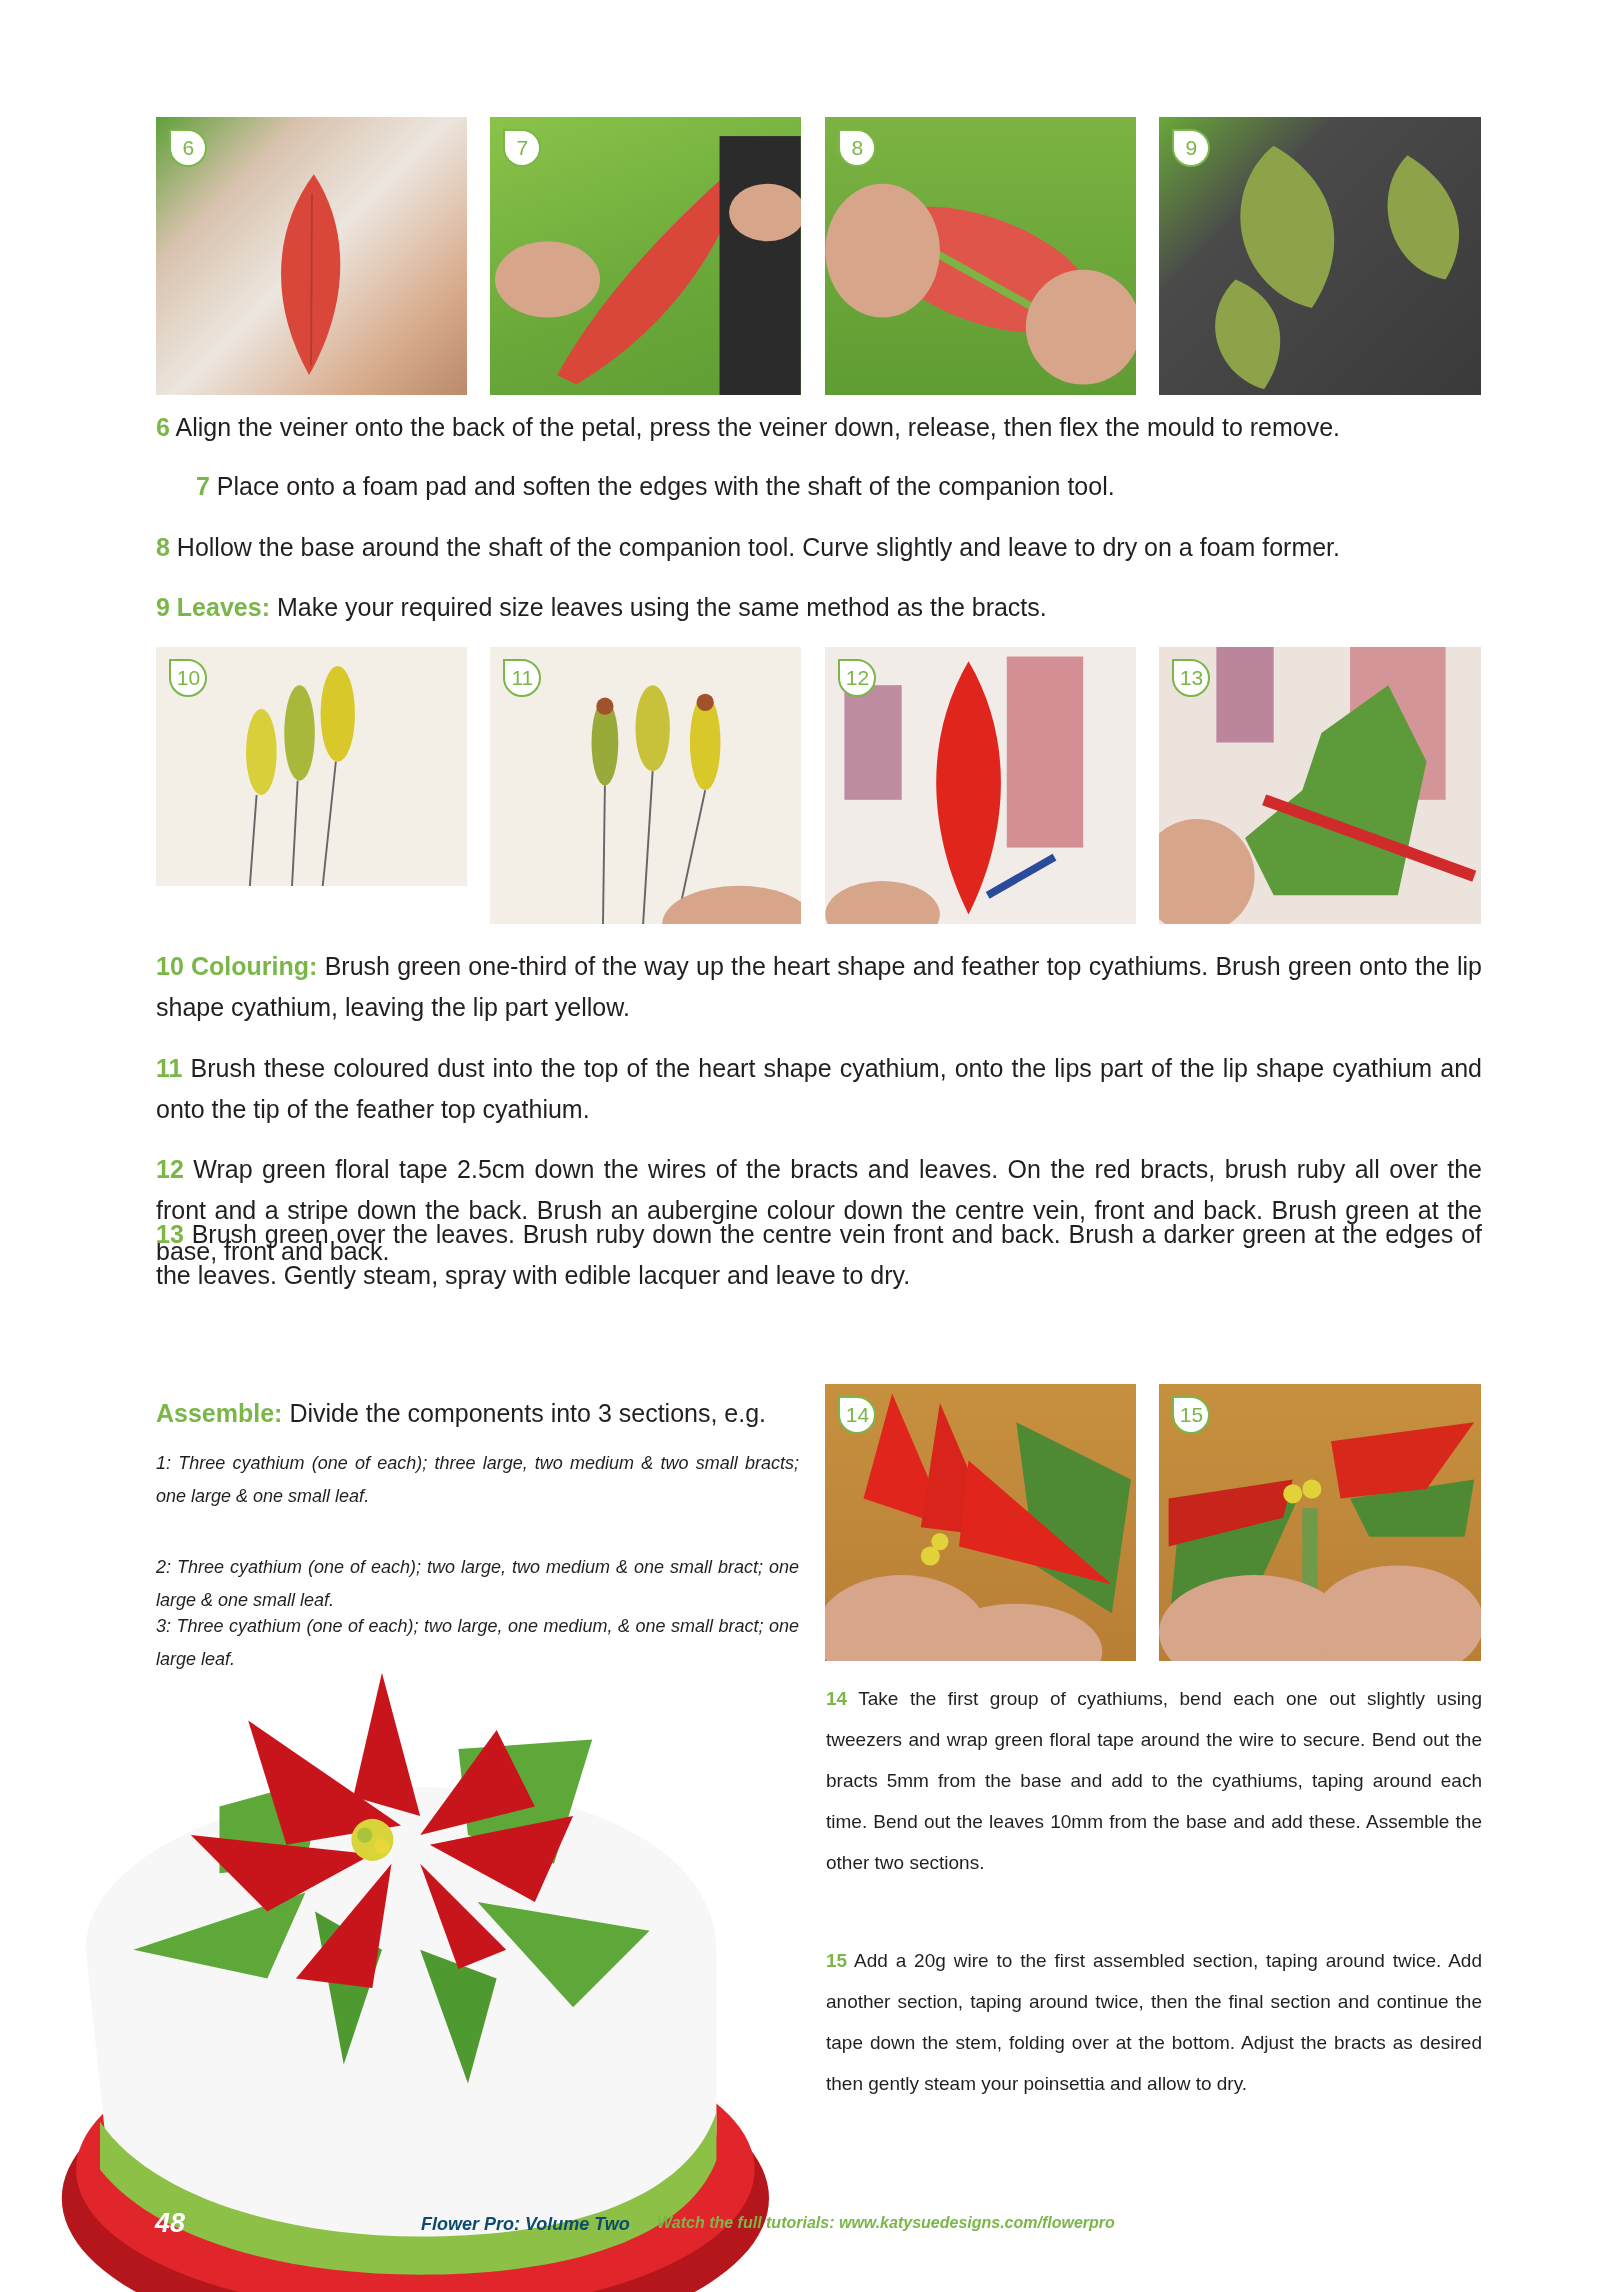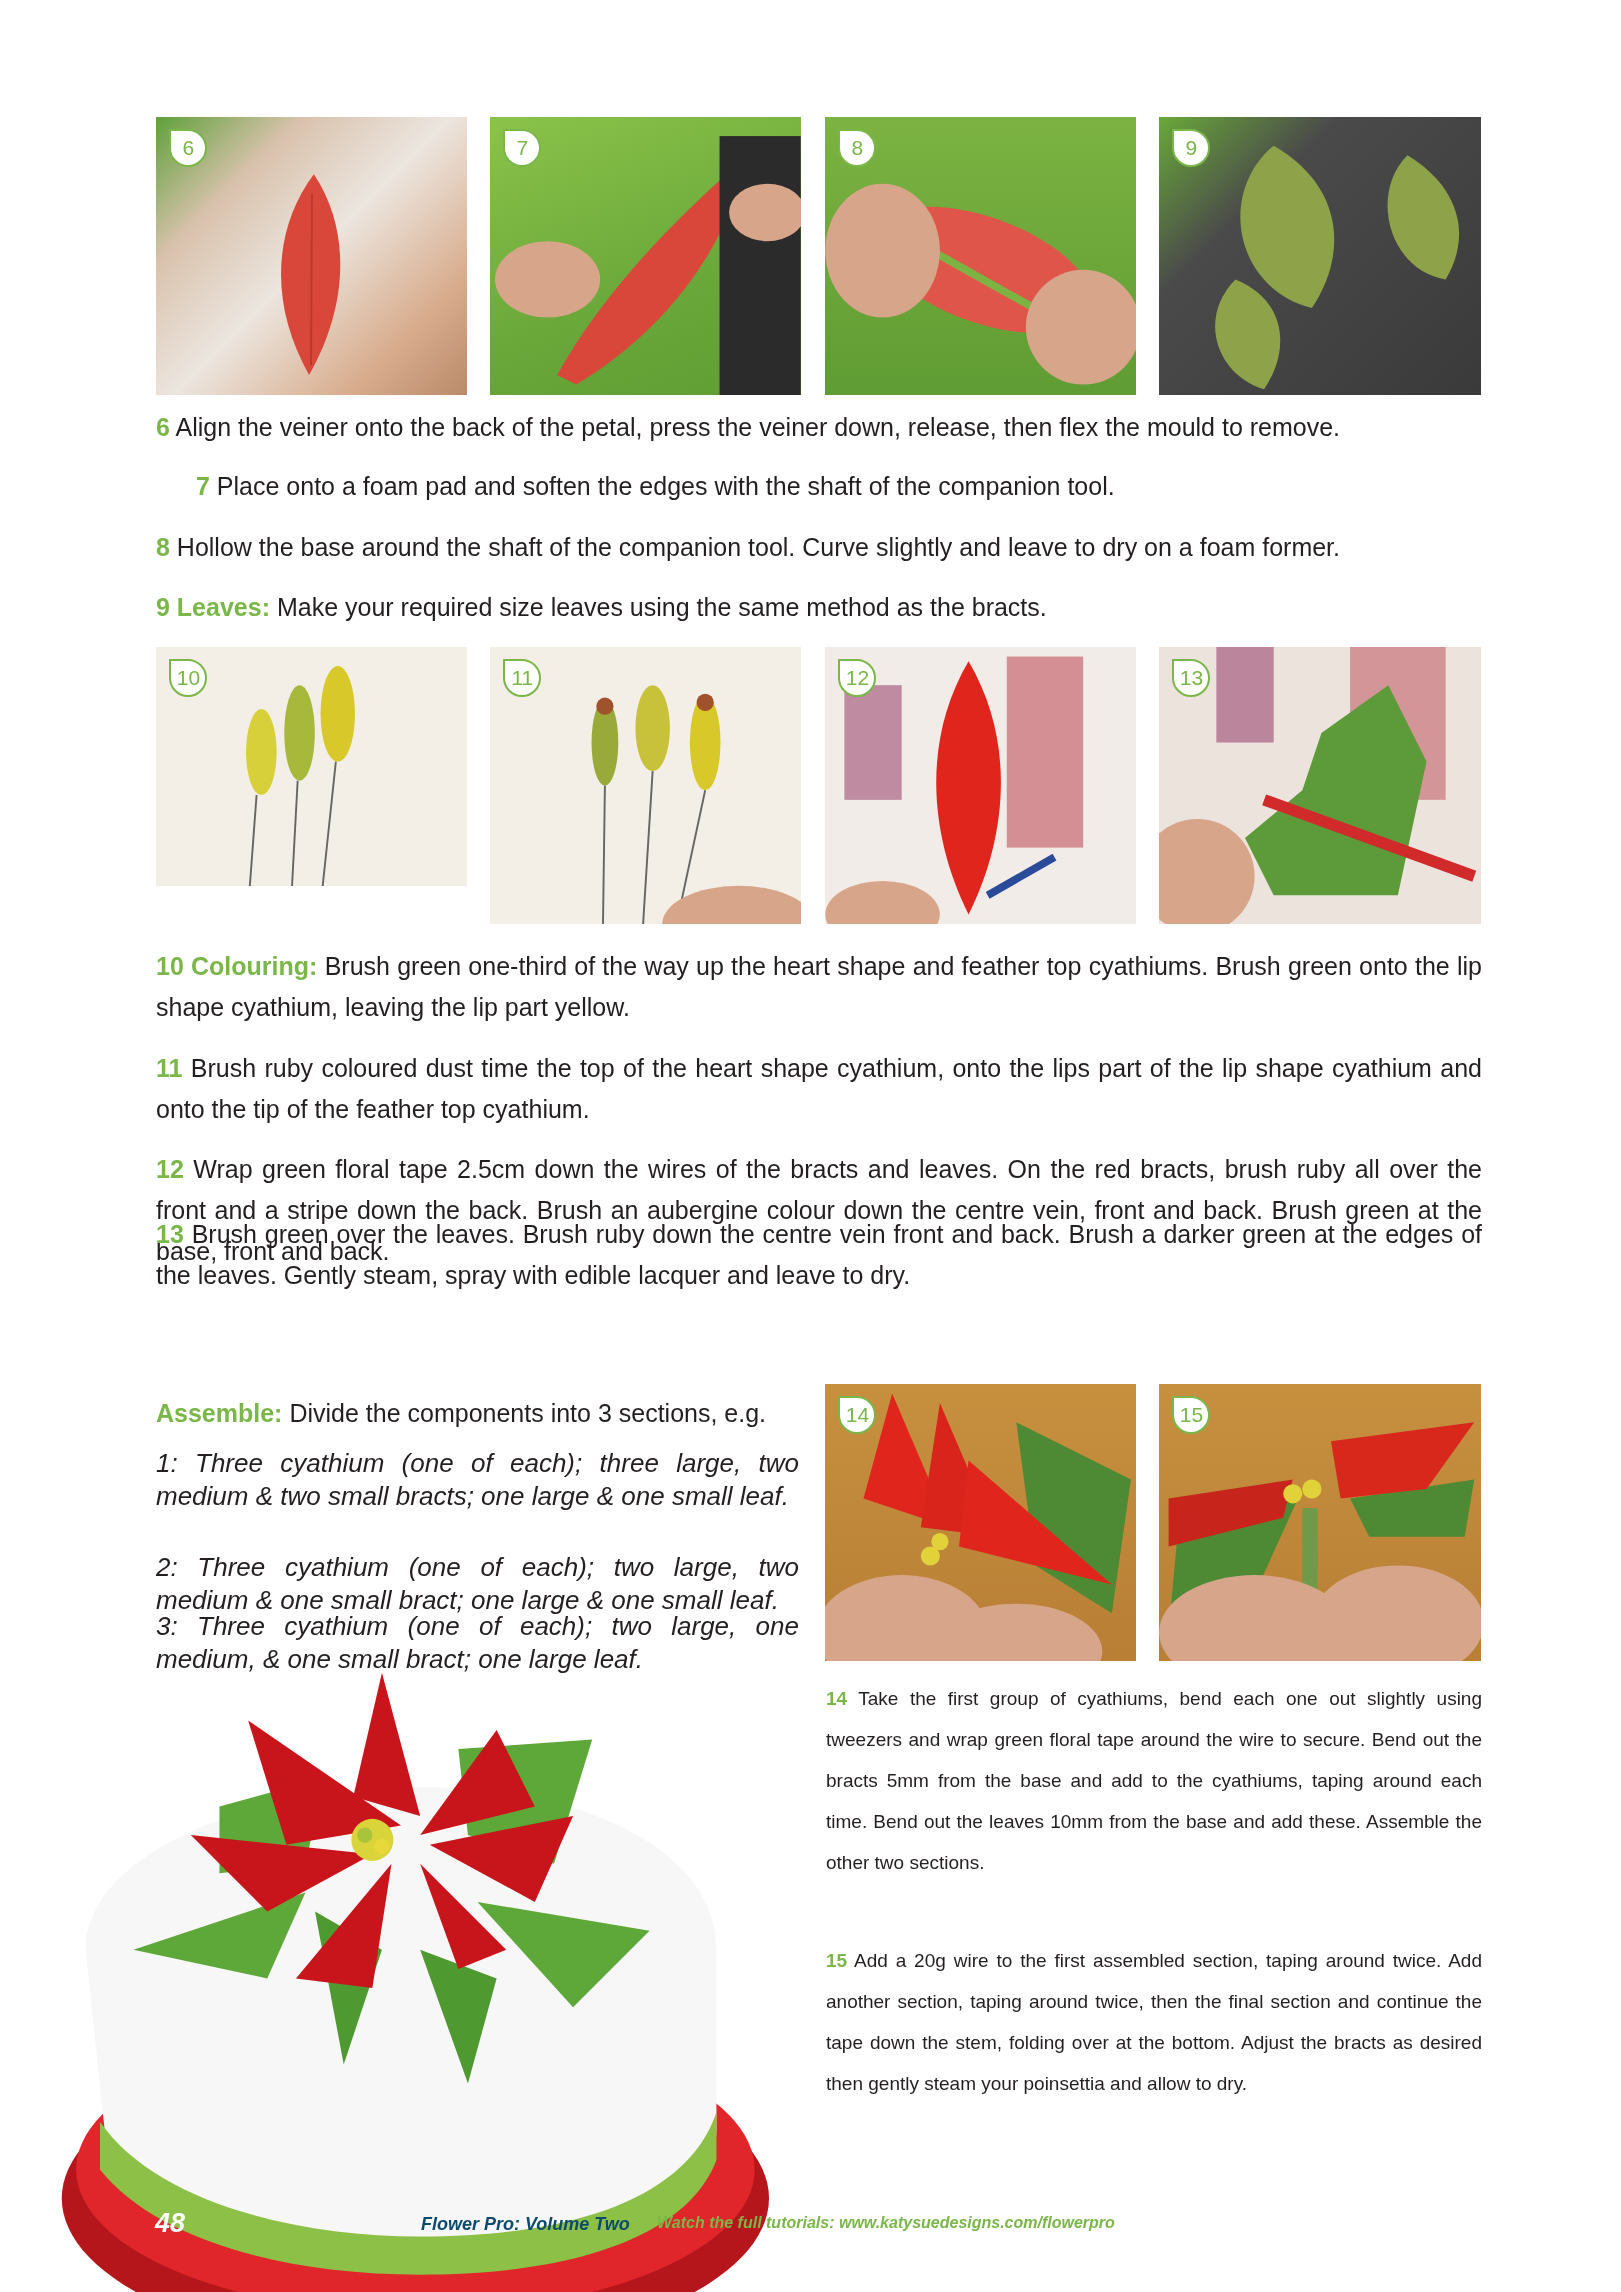--- a/index.html
+++ b/index.html
@@ -7,21 +7,21 @@
          font-family:"Liberation Sans", "DejaVu Sans", sans-serif; color:#231f20; }
   .photo { position:absolute; overflow:hidden; }
   .badge { position:absolute; left:13.4px; top:11.5px; width:38px; height:38px;
            background:#ffffff; border:2.9px solid #7ab648;
            border-radius:0 50% 50% 50%; box-sizing:border-box;
            display:flex; align-items:center; justify-content:center;
            color:#7ab648; font-size:21px; }
   .para { position:absolute; left:156px; width:1326px; font-size:25px; line-height:41px;
           text-align:justify; margin:0; }
   .num { color:#7ab648; font-weight:bold; }
-  .note { position:absolute; left:156px; width:643px; font-size:26px; line-height:32.5px;
+  .note { position:absolute; left:156px; width:643px; font-size:18px; line-height:32.5px;
           font-style:italic; text-align:justify; margin:0; }
   .rpara { position:absolute; left:826px; width:656px; font-size:19px; line-height:41px;
            text-align:justify; margin:0; }
   .footer { position:absolute; top:2214px; font-weight:bold;font-style:italic; }
 </style>
 </head>
 <body>
 
 <div class="photo" style="left:156px;top:117px;width:311px;height:278px;background:linear-gradient(135deg,#5fa03a 0%,#d9c2ad 25%,#ece6df 50%,#d8ab8c 80%,#b98b6b 100%);">
   <svg width="311" height="278" style="position:absolute;left:0;top:0" viewBox="0 0 325 291">
@@ -102,21 +102,21 @@
       <rect x="60" y="0" width="60" height="100" fill="#8a2a5a" opacity="0.5"></rect>
       <rect x="200" y="0" width="100" height="160" fill="#b02030" opacity="0.4"></rect>
       <path d="M240 40 L280 120 L250 260 L120 260 L90 200 L150 150 L170 90Z" fill="#5c9a3a"></path>
       <line x1="110" y1="160" x2="330" y2="240" stroke="#d02a2a" stroke-width="12"></line>
       <ellipse cx="40" cy="240" rx="60" ry="60" fill="#d6a58a"></ellipse>
     </svg>
   <div class="badge">13</div>
 </div>
 
 <p class="para" style="top:946px;"><span class="num">10 Colouring:</span><span> Brush green one-third of the way up the heart shape and feather top cyathiums. Brush green onto the lip shape cyathium, leaving the lip part yellow.</span></p>
-<p class="para" style="top:1048px;"><span class="num">11</span><span> Brush ruby coloured dust time the top of the heart shape cyathium, onto the lips part of the lip shape cyathium and onto the tip of the feather top cyathium.</span></p>
+<p class="para" style="top:1048px;"><span class="num">11</span><span> Brush these coloured dust into the top of the heart shape cyathium, onto the lips part of the lip shape cyathium and onto the tip of the feather top cyathium.</span></p>
 <p class="para" style="top:1149px;"><span class="num">12</span><span> Wrap green floral tape 2.5cm down the wires of the bracts and leaves. On the red bracts, brush ruby all over the front and a stripe down the back. Brush an aubergine colour down the centre vein, front and back. Brush green at the base, front and back.</span></p>
 <p class="para" style="top:1214px;"><span class="num">13</span><span> Brush green over the leaves. Brush ruby down the centre vein front and back. Brush a darker green at the edges of the leaves. Gently steam, spray with edible lacquer and leave to dry.</span></p>
 
 <p class="para" style="top:1393px;width:643px;"><span class="num">Assemble:</span><span> Divide the components into 3 sections, e.g.</span></p>
 <p class="note" style="top:1447px;">1: Three cyathium (one of each); three large, two medium &amp; two small bracts; one large &amp; one small leaf.</p>
 <p class="note" style="top:1528px;margin-top:23px;">2: Three cyathium (one of each); two large, two medium &amp; one small bract; one large &amp; one small leaf.</p>
 <p class="note" style="top:1610px;">3: Three cyathium (one of each); two large, one medium, &amp; one small bract; one large leaf.</p>
 
 <div class="photo" style="left:825px;top:1384px;width:311px;height:277px;background:linear-gradient(180deg,#c7903f 0%,#b87f35 100%);">
   <svg width="311" height="277" style="position:absolute;left:0;top:0" viewBox="0 0 325 290">

